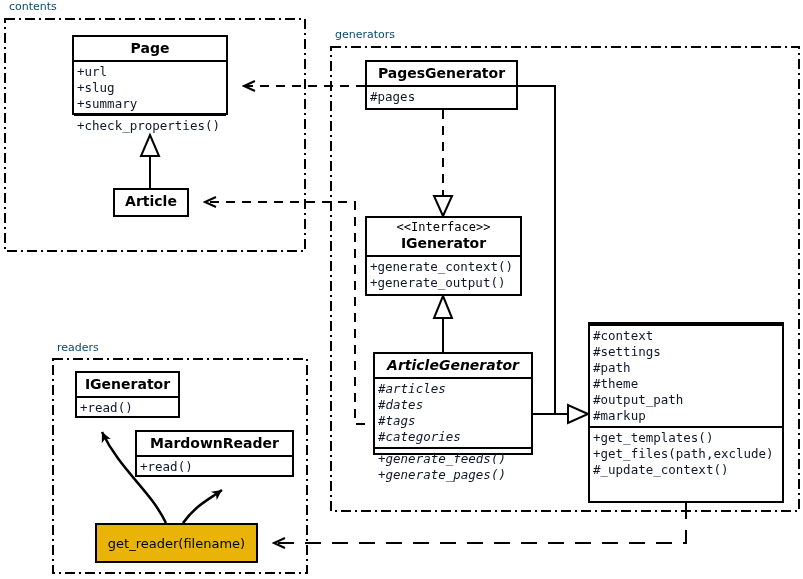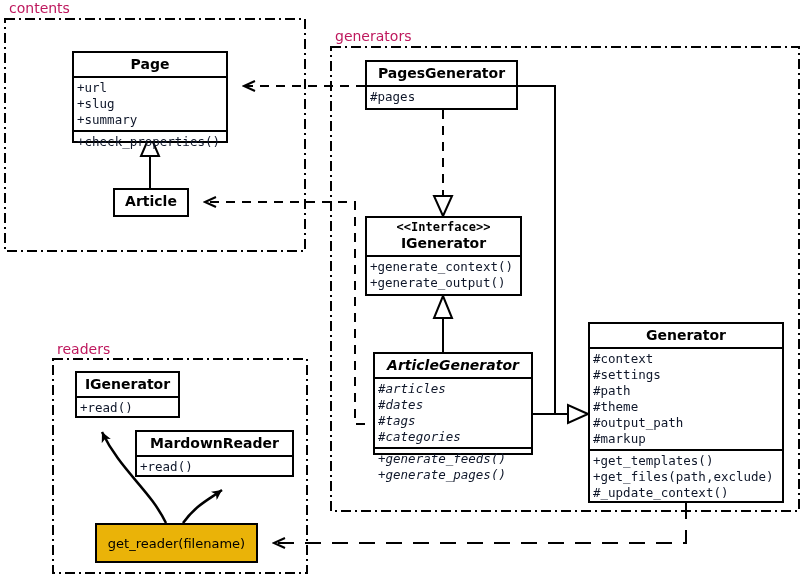--- a/index.html
+++ b/index.html
@@ -20,22 +20,22 @@
     left: 0;
     top: 0;
     width: 803px;
     height: 579px;
   }
 
   
   .pkg-label {
     position: absolute;
     font-family: "DejaVu Sans", sans-serif;
-    font-size: 14px;
-    color: #be185d;
+    font-size: 11px;
+    color: #0c4a6e;
     background: #ffffff;
     padding: 0 3px;
     white-space: nowrap;
     z-index: 3;
   }
 
   
   .uml-class {
     position: absolute;
     box-sizing: border-box;
@@ -52,21 +52,21 @@
     color: #000;
     padding: 3px 4px 4px 4px;
     line-height: 16px;
     white-space: nowrap;
   }
   .uml-head.with-stereo {
     padding-top: 2px;
   }
   .stereo {
     display: block;
-    font-weight: bold;
+    font-weight: normal;
     font-size: 12px;
     font-family: "DejaVu Sans Mono", monospace;
     line-height: 15px;
   }
   .uml-sec {
     box-sizing: border-box;
     border-top: 2px solid #000;
     padding: 2px 2px 2px 3px;
   }
   .uml-sec div {
@@ -160,21 +160,21 @@
       <path d="M183,523 C196,505 208,500 222,490" fill="none" stroke="#000" stroke-width="2.5" marker-end="url(#m-filled-arrow)"></path>
     </g>
   </svg>
 
   <div class="pkg-label" style="left:6px; top:0px;">contents</div>
 
   <div class="pkg-label" style="left:332px; top:28px;">generators</div>
 
   <div class="pkg-label" style="left:54px; top:341px;">readers</div>
 
-  <div class="uml-class" style="left:72px; top:35px; width:156px; height:92px;margin-top:16px;">
+  <div class="uml-class" style="left:72px; top:35px; width:156px; height:80px;">
     <div class="uml-head">Page</div>
     <div class="uml-sec">
       <div>+url</div>
       <div>+slug</div>
       <div>+summary</div>
     </div>
     <div class="uml-sec">
       <div>+check_properties()</div>
     </div>
   </div>
@@ -209,21 +209,20 @@
       <div>#tags</div>
       <div>#categories</div>
     </div>
     <div class="uml-sec">
       <div>+generate_feeds()</div>
       <div>+generate_pages()</div>
     </div>
   </div>
 
   <div class="uml-class" style="left:588px; top:322px; width:196px; height:181px;">
-    <div class="uml-head">Generator</div>
     <div class="uml-sec">
       <div>#context</div>
       <div>#settings</div>
       <div>#path</div>
       <div>#theme</div>
       <div>#output_path</div>
       <div>#markup</div>
     </div>
     <div class="uml-sec">
       <div>+get_templates()</div>

